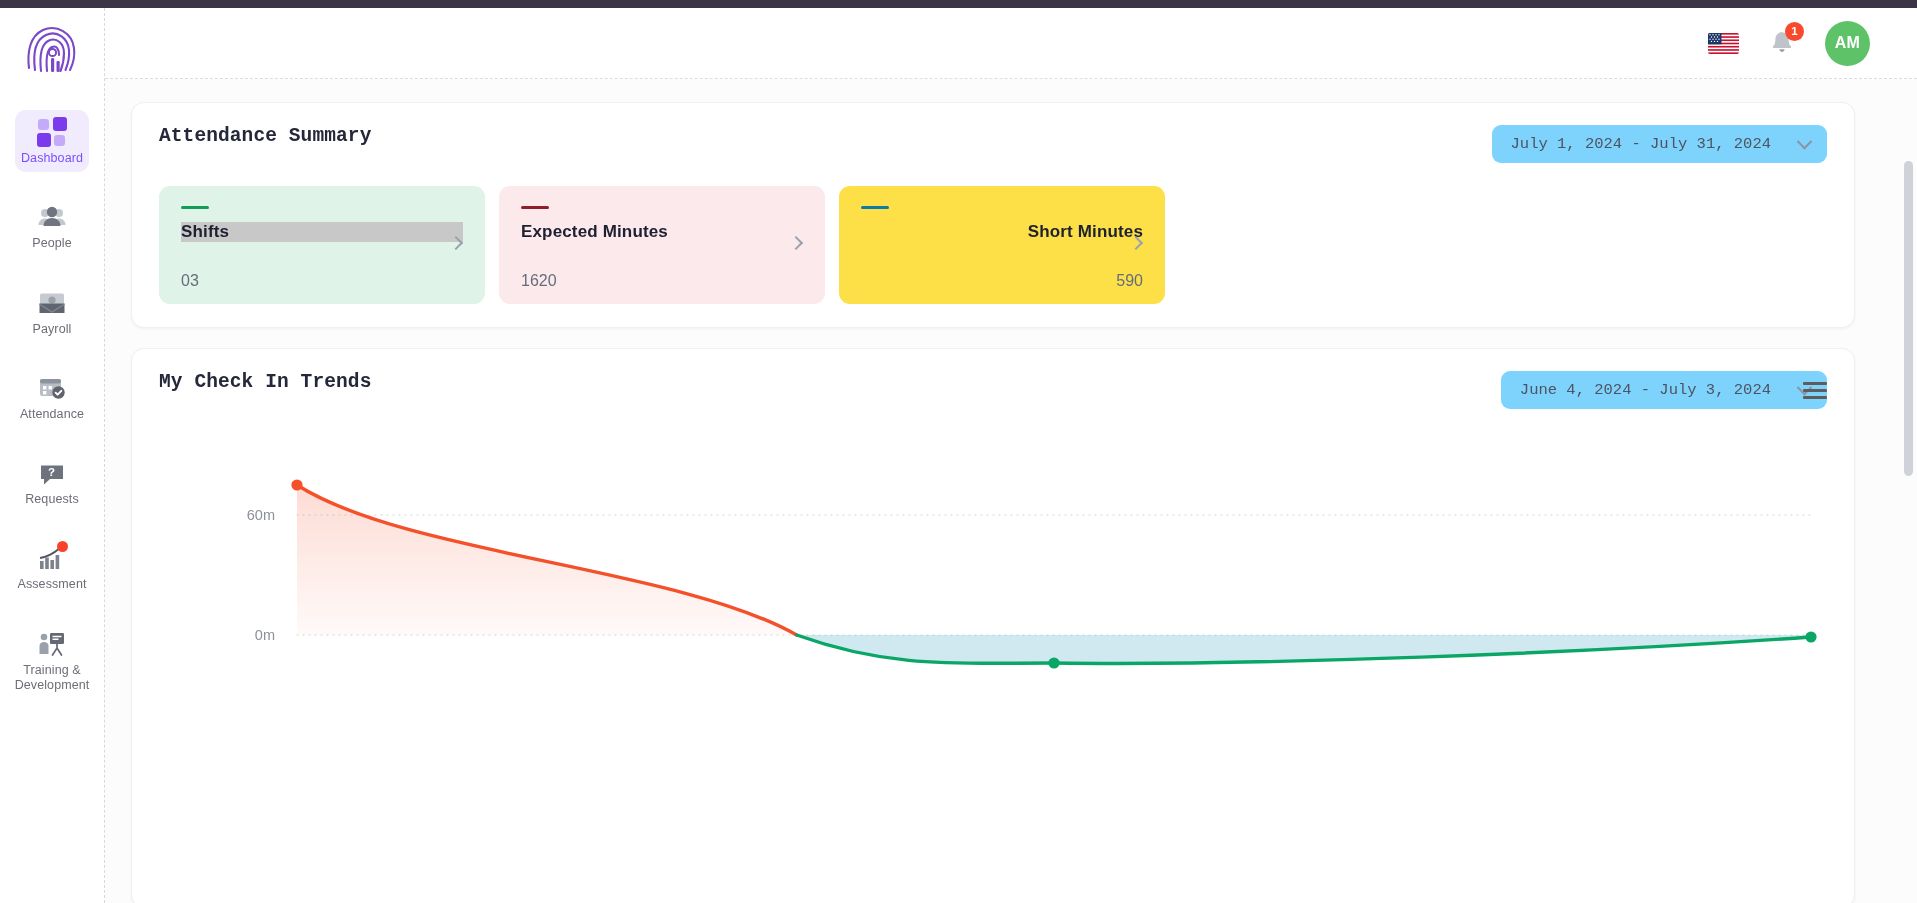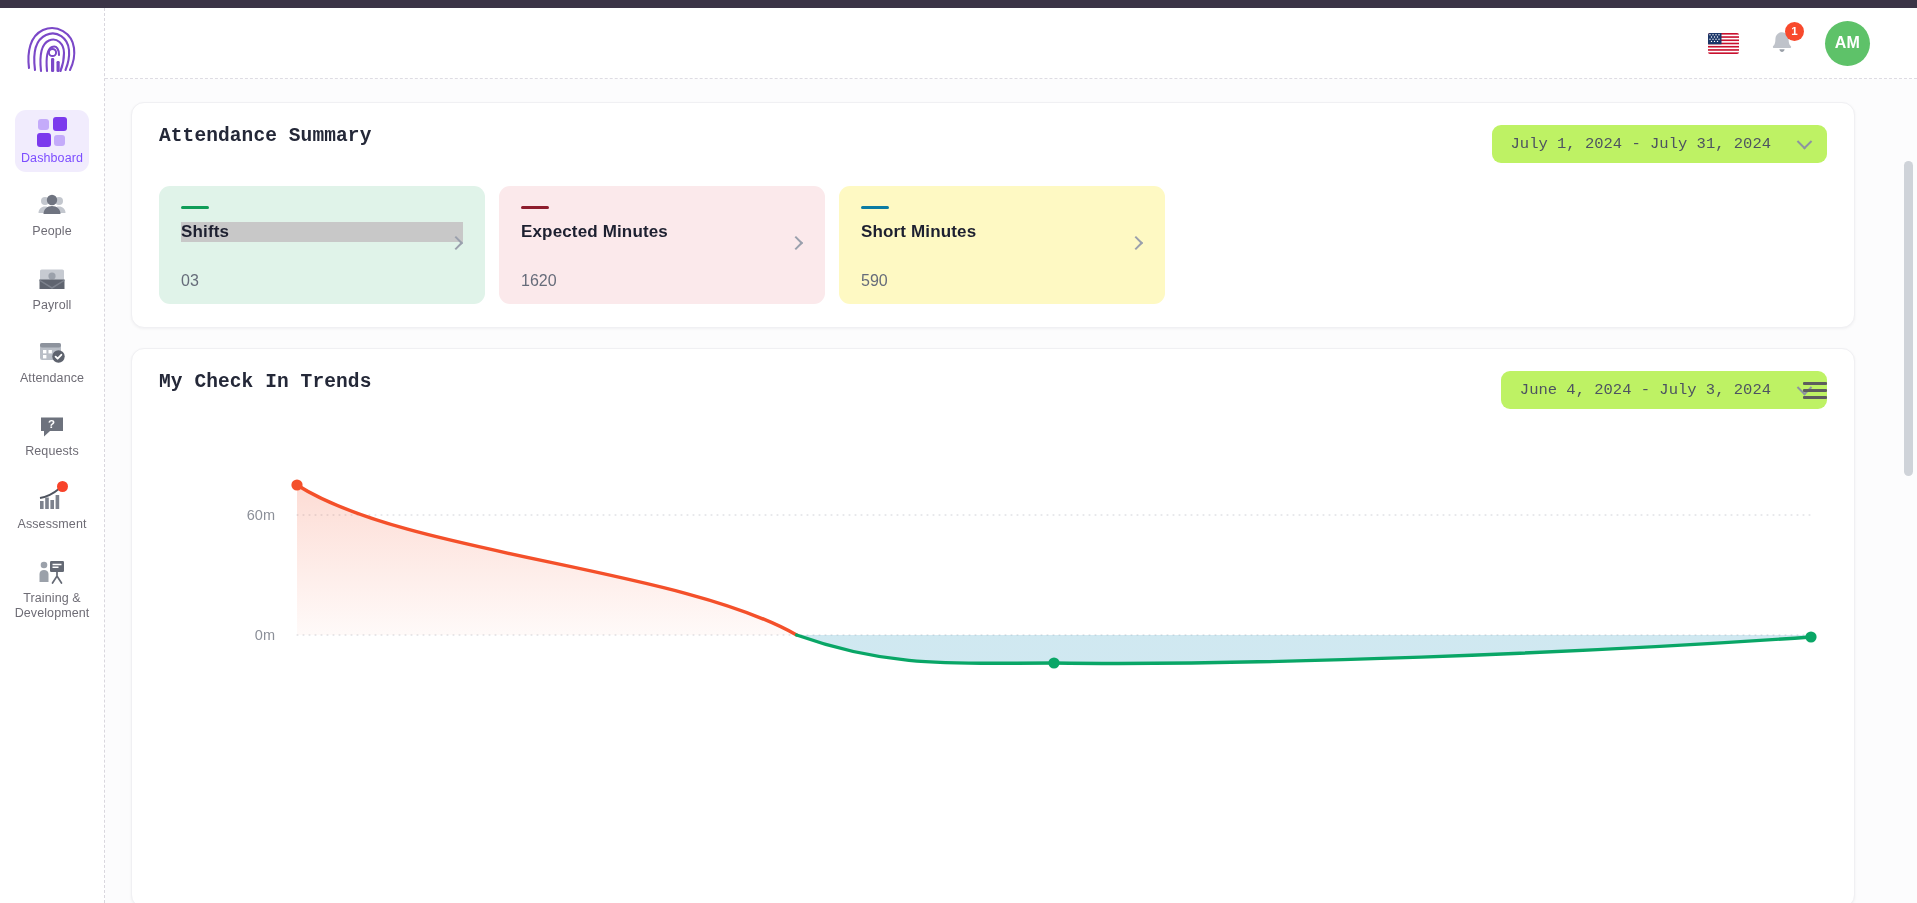--- a/index.html
+++ b/index.html
@@ -20,21 +20,21 @@
   
   #sidebar {
     position: absolute; top: 8px; left: 0; width: 105px; height: 895px;
     background: #ffffff;
     border-right: 1px dashed #d9d7de;
     display: flex; flex-direction: column; align-items: center;
   }
   #logo { margin-top: 14px; width: 60px; height: 60px; }
   #navlist { margin-top: 28px; width: 100%; display: flex; flex-direction: column; align-items: center; }
   .nav-item {
-    width: 74px; padding: 7px 2px 6px; margin-bottom: 11px;
+    width: 74px; padding: 7px 2px 6px; margin-bottom: 23px;
     border-radius: 11px; text-align: center; cursor: pointer;
     display: flex; flex-direction: column; align-items: center; gap: 4px;
   }
   .nav-item.active { background: #f1ecfd; }
   .nav-icon { width: 30px; height: 30px; position: relative; display:block; }
   .nav-label { font-size: 12.5px; color: #6e6c75; line-height: 1.22; letter-spacing: .1px; }
   .nav-item.active .nav-label { color: #7c4dff; }
 
   
   .ic-dash i { position: absolute; border-radius: 3px; }
@@ -80,21 +80,21 @@
     border: 1px solid #f0f0f3;
     box-shadow: 0 1px 3px rgba(20,20,40,.05);
   }
 
   
   #summary-card { position: absolute; left: 26px; top: 23px; width: 1724px; height: 226px; }
   .card-head { display: flex; align-items: flex-start; justify-content: space-between; padding: 22px 27px 0 27px; font-family: Liberation Mono, monospace; }
   .card-title { font-size: 19.5px; font-weight: 700; color: #242838; letter-spacing: .1px; }
   .date-pill {
     display: flex; align-items: center; gap: 28px;
-    background: #bef264; border-radius: 9px;
+    background: #7dd3fc; border-radius: 9px;
     padding: 10px 17px 10px 19px; cursor: pointer;
   }
   .date-pill span { font-size: 15.5px; color: #4d5361; white-space: nowrap; }
   .chev { width: 11px; height: 11px; border-right: 2px solid #8d93a1; border-bottom: 2px solid #8d93a1;
           transform: rotate(45deg) translate(-2px,-2px); }
 
   
   #tiles {
     position: absolute; left: 27px; top: 83px; width: 1670px; height: 118px;
     display: flex; gap: 14px; overflow: hidden;
@@ -302,21 +302,21 @@
         <div class="name">Shifts</div>
         <div class="val">03</div>
         <div class="arrow"></div>
       </div>
       <div class="tile" style="background:#fbe9eb;">
         <div class="bar" style="background:#8e1d2d;"></div>
         <div class="name">Expected Minutes</div>
         <div class="val">1620</div>
         <div class="arrow"></div>
       </div>
-      <div class="tile" style="background:#fef9c3;">
+      <div class="tile" style="background:#fde047;text-align:right;">
         <div class="bar" style="background:#0b7ca3;"></div>
         <div class="name">Short Minutes</div>
         <div class="val">590</div>
         <div class="arrow"></div>
       </div>
     </div>
   </div>
 
   <div id="trends-card" class="card">
     <div class="card-head">

